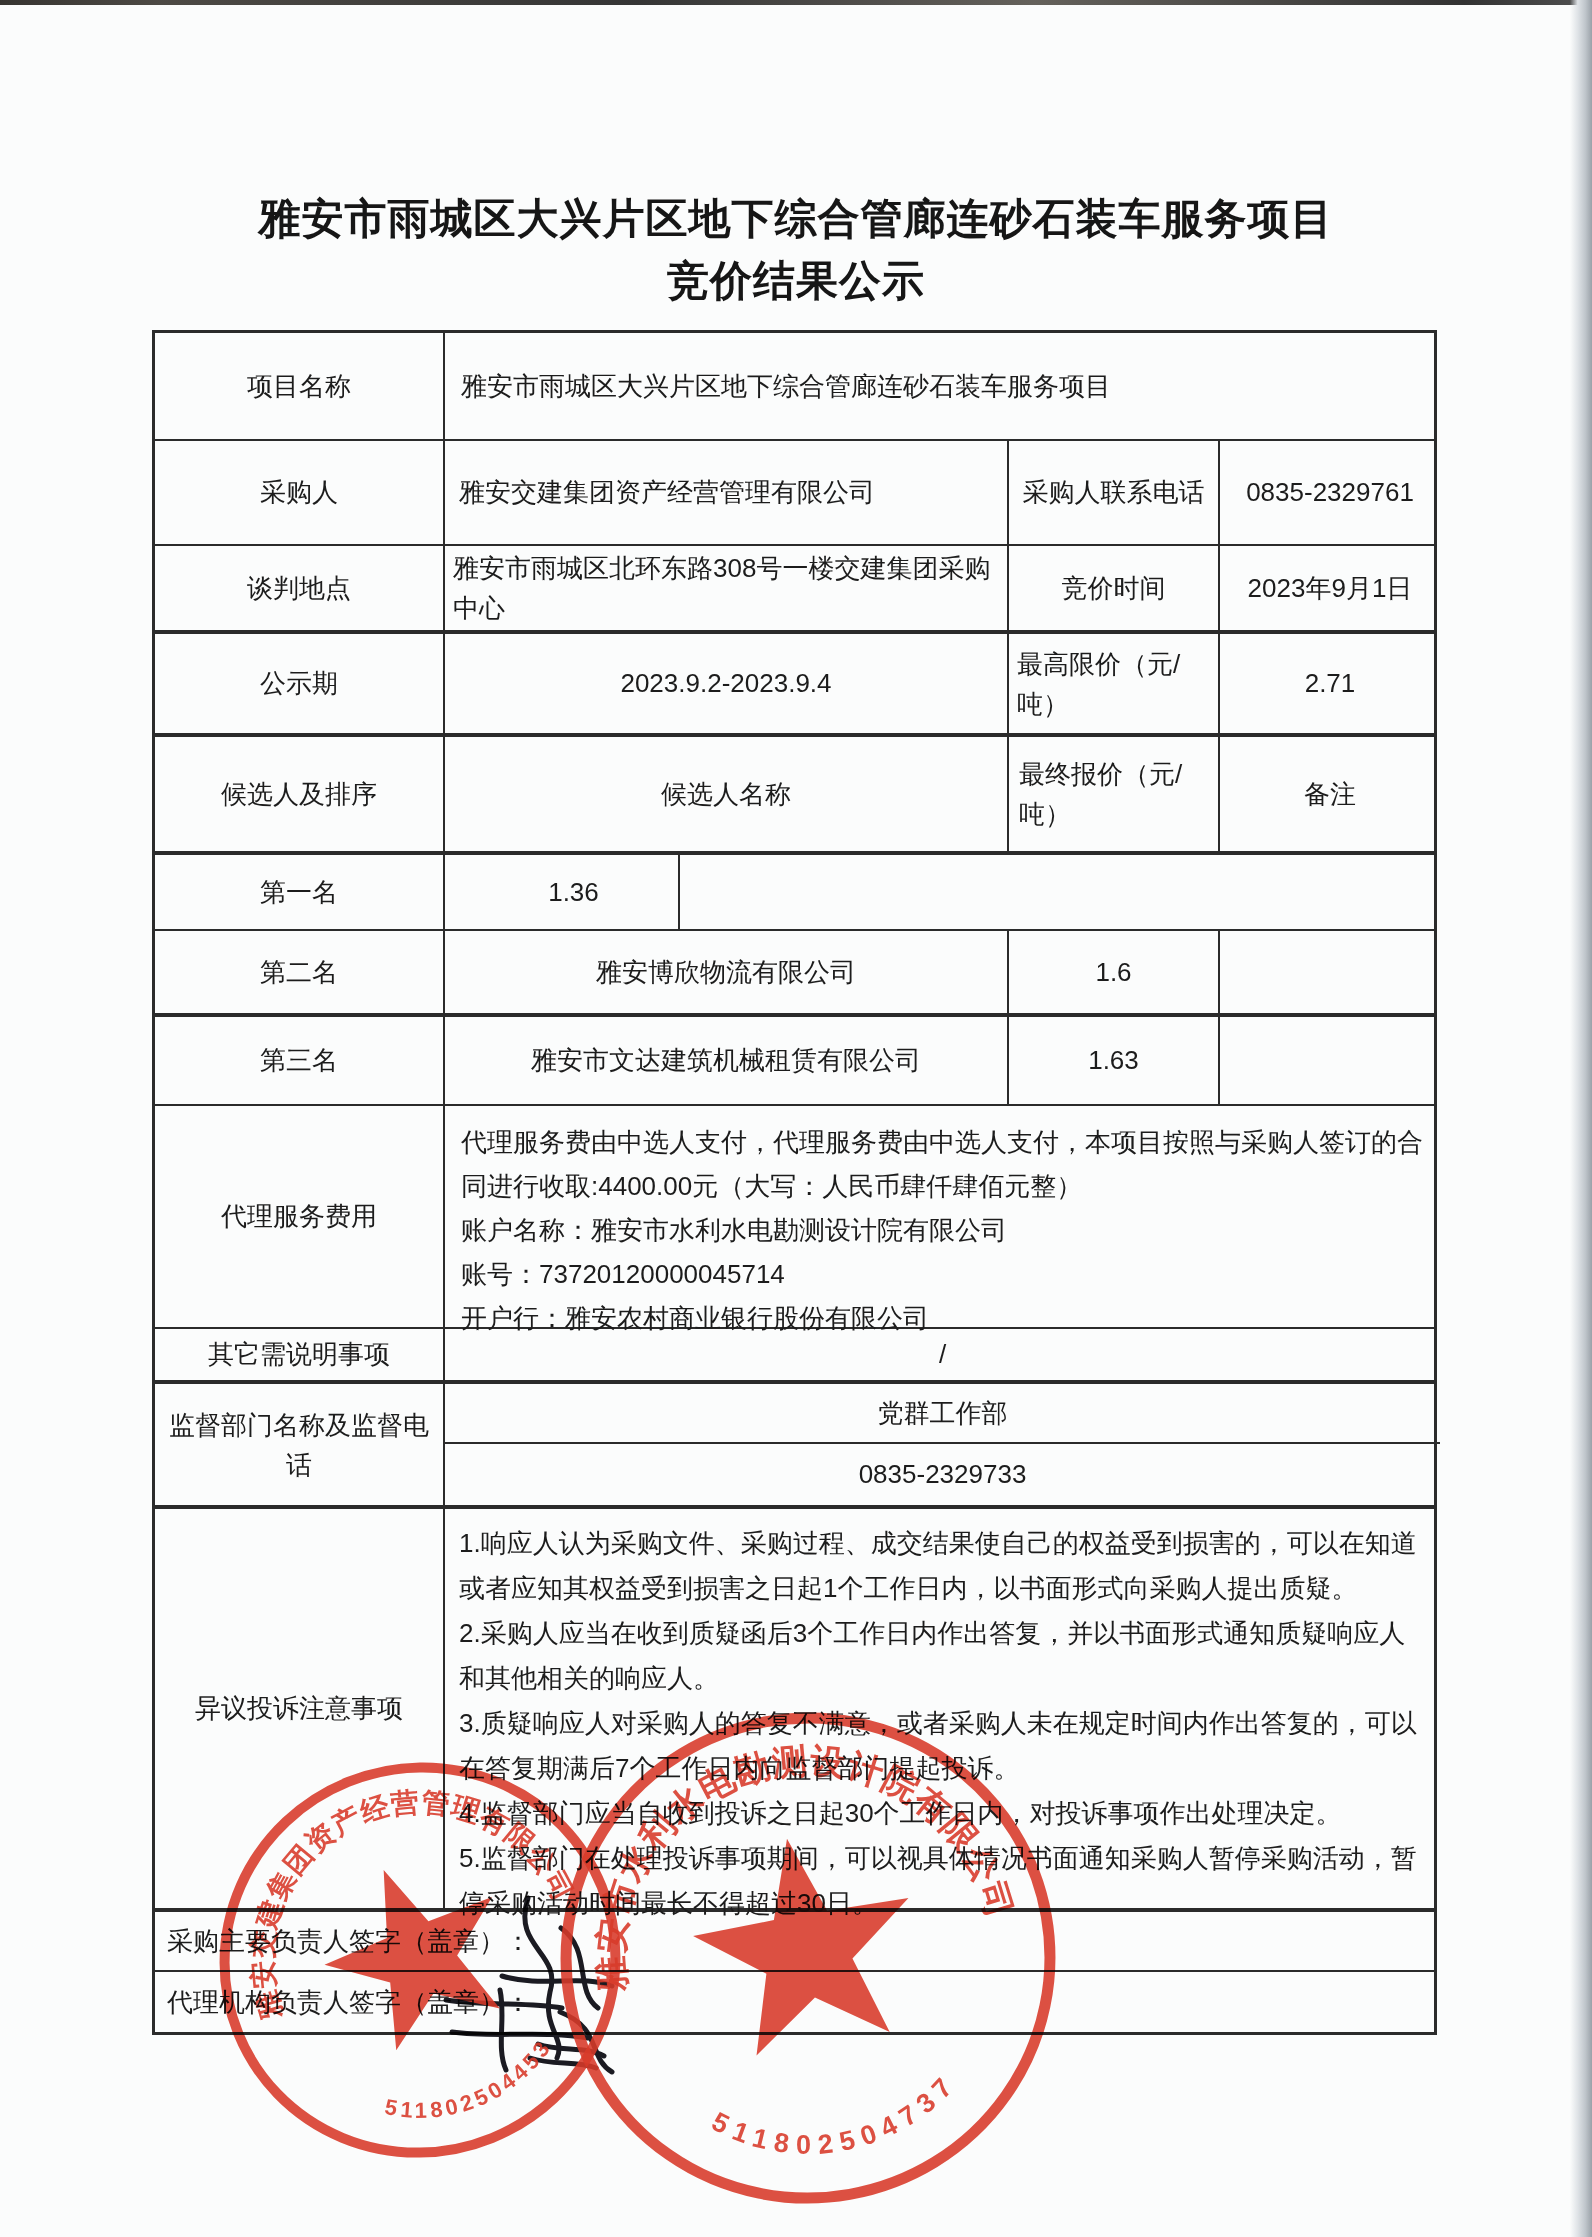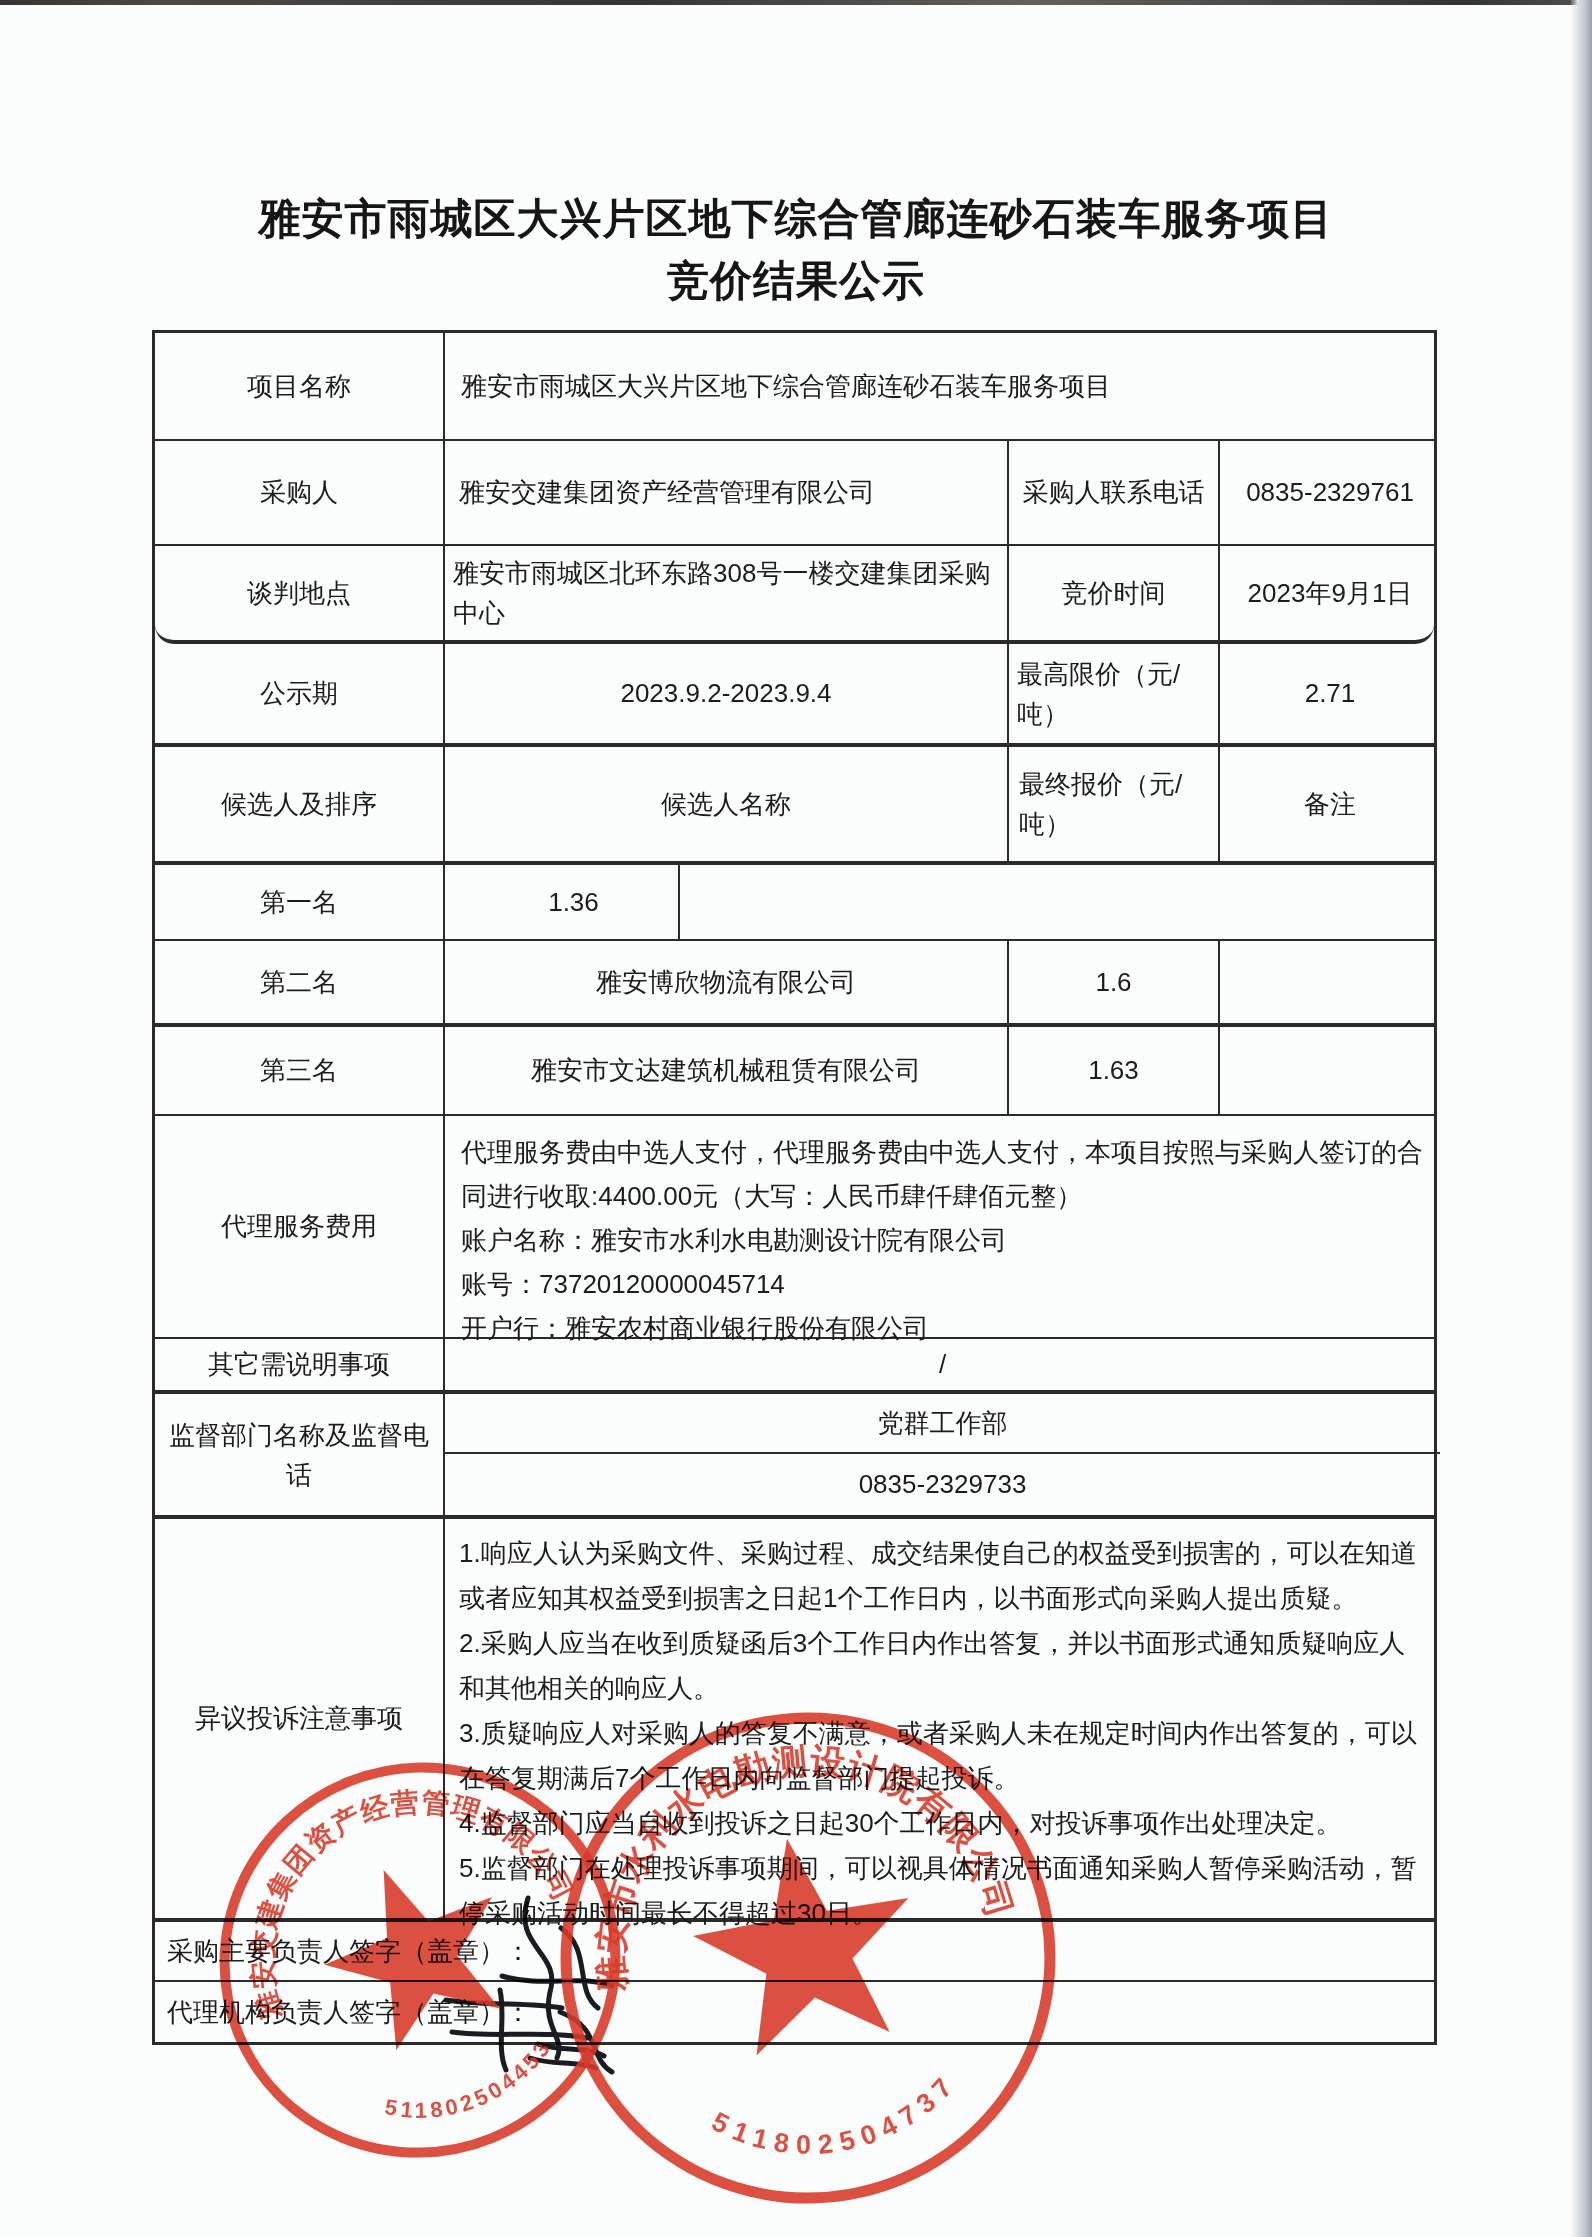--- a/index.html
+++ b/index.html
@@ -37,21 +37,21 @@
     display:flex;align-items:center;justify-content:center;
     text-align:center;padding:4px 10px;min-width:0;
   }
   .c.endc{border-right:none;}
   .c.left{justify-content:flex-start;text-align:left;}
   .w1{width:290px;flex:none;}
   .w2{width:564px;flex:none;}
   .w3{width:211px;flex:none;}
   .w4{width:220px;flex:none;}
   .wm{width:995px;flex:none;}
-  .r1{height:108px;}.r2{height:105px;}.r3{height:98px;border-radius:19px;}.r4{height:103px;}
+  .r1{height:108px;}.r2{height:105px;}.r3{height:88px;}.r4{height:103px;}
   .r5{height:118px;}.r6{height:76px;gap:24px;}.r7{height:86px;}.r8{height:89px;}
   .r9{height:223px;}.r10{height:55px;}.r11{height:125px;}
   .r12{height:403px;}.r13{height:60px;}.r14{height:60px;}
   .block{display:block;text-align:left;padding:14px 16px;}
   .block > div{line-height:44px;}
   .subcol{width:995px;flex:none;display:flex;flex-direction:column;}
   .subrow{height:60px;border-bottom:2px solid #2b2b2b;display:flex;align-items:center;justify-content:center;box-sizing:border-box;}
   .subrow:last-child{flex:1;border-bottom:none;}
   .lh40{line-height:40px;}
   .sig-label{padding-left:12px;}

